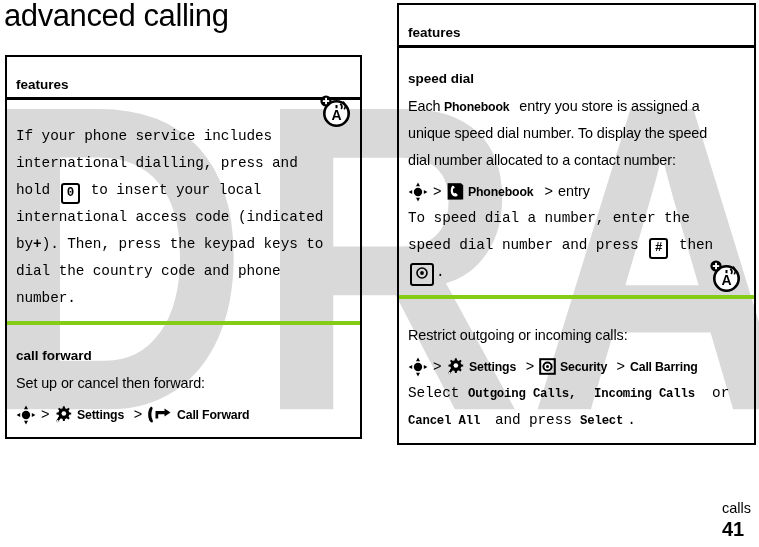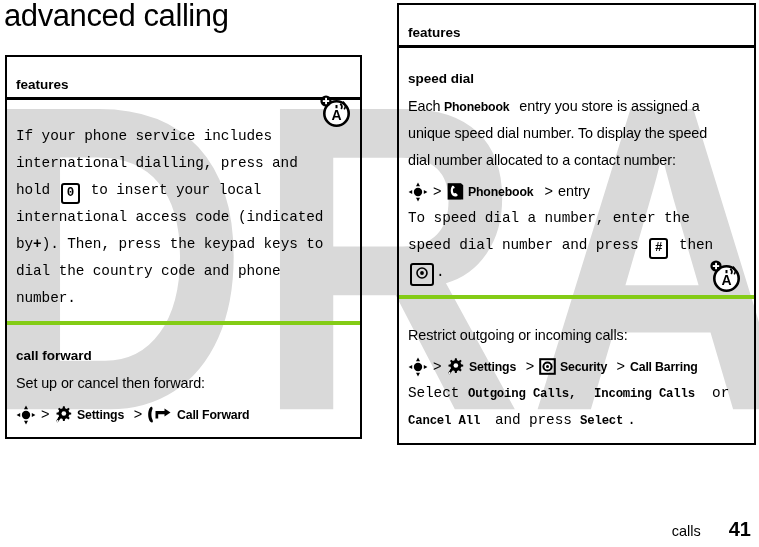--- a/index.html
+++ b/index.html
@@ -138,22 +138,23 @@
   .margin-icon { position: absolute; z-index: 4; }
   #icon-intl  { left: 318px; top: 93px;  }
   #icon-restrict { left: 708px; top: 258px; }
 
   
   #footer {
     position: absolute;
     right: 8px; bottom: 6px;
     display: flex;
     align-items: baseline;
-    gap: 28px;
+    gap: 2px;
     z-index: 3;
+    flex-direction: column;
   }
   #footer .f-sec { font-size: 14.5px; }
   #footer .f-num { font-size: 20px; font-weight: bold; }
 </style>
 </head>
 <body>
 
 <div id="page">
 
   <div id="watermark">

